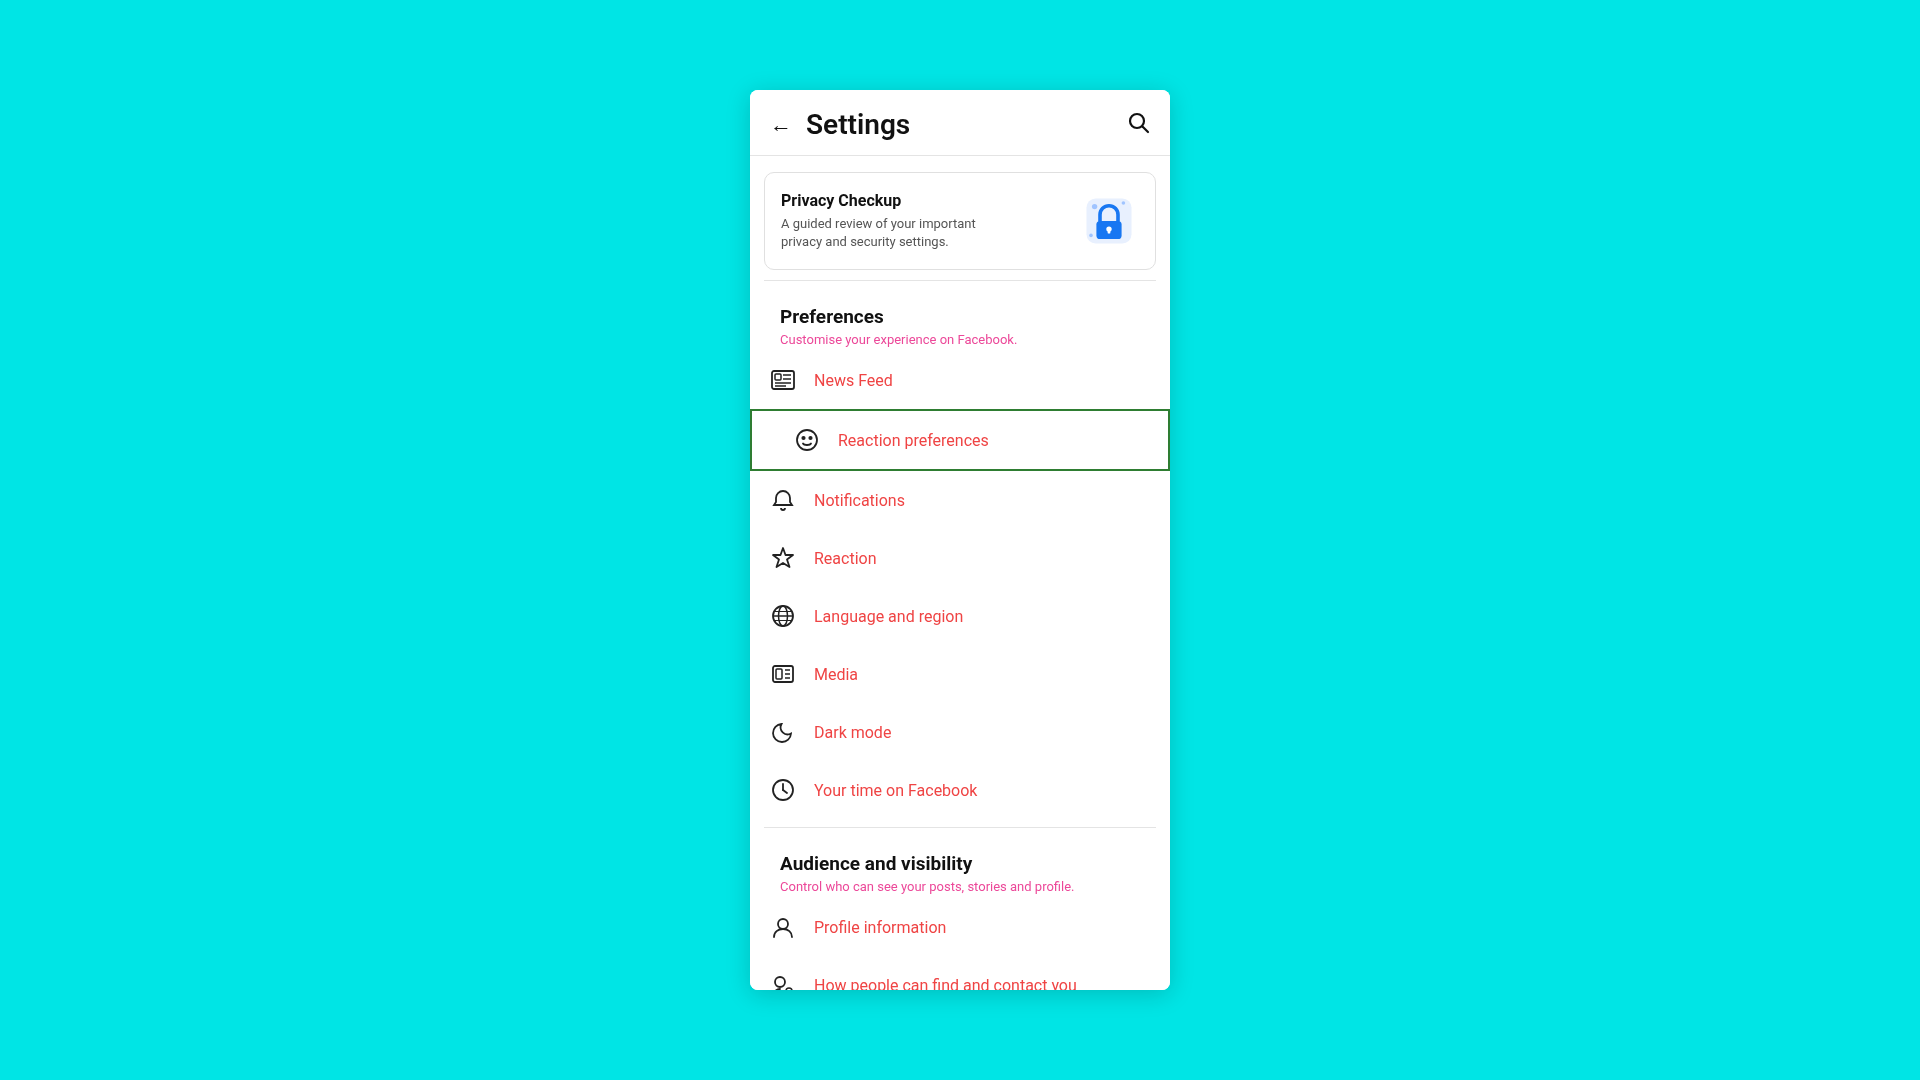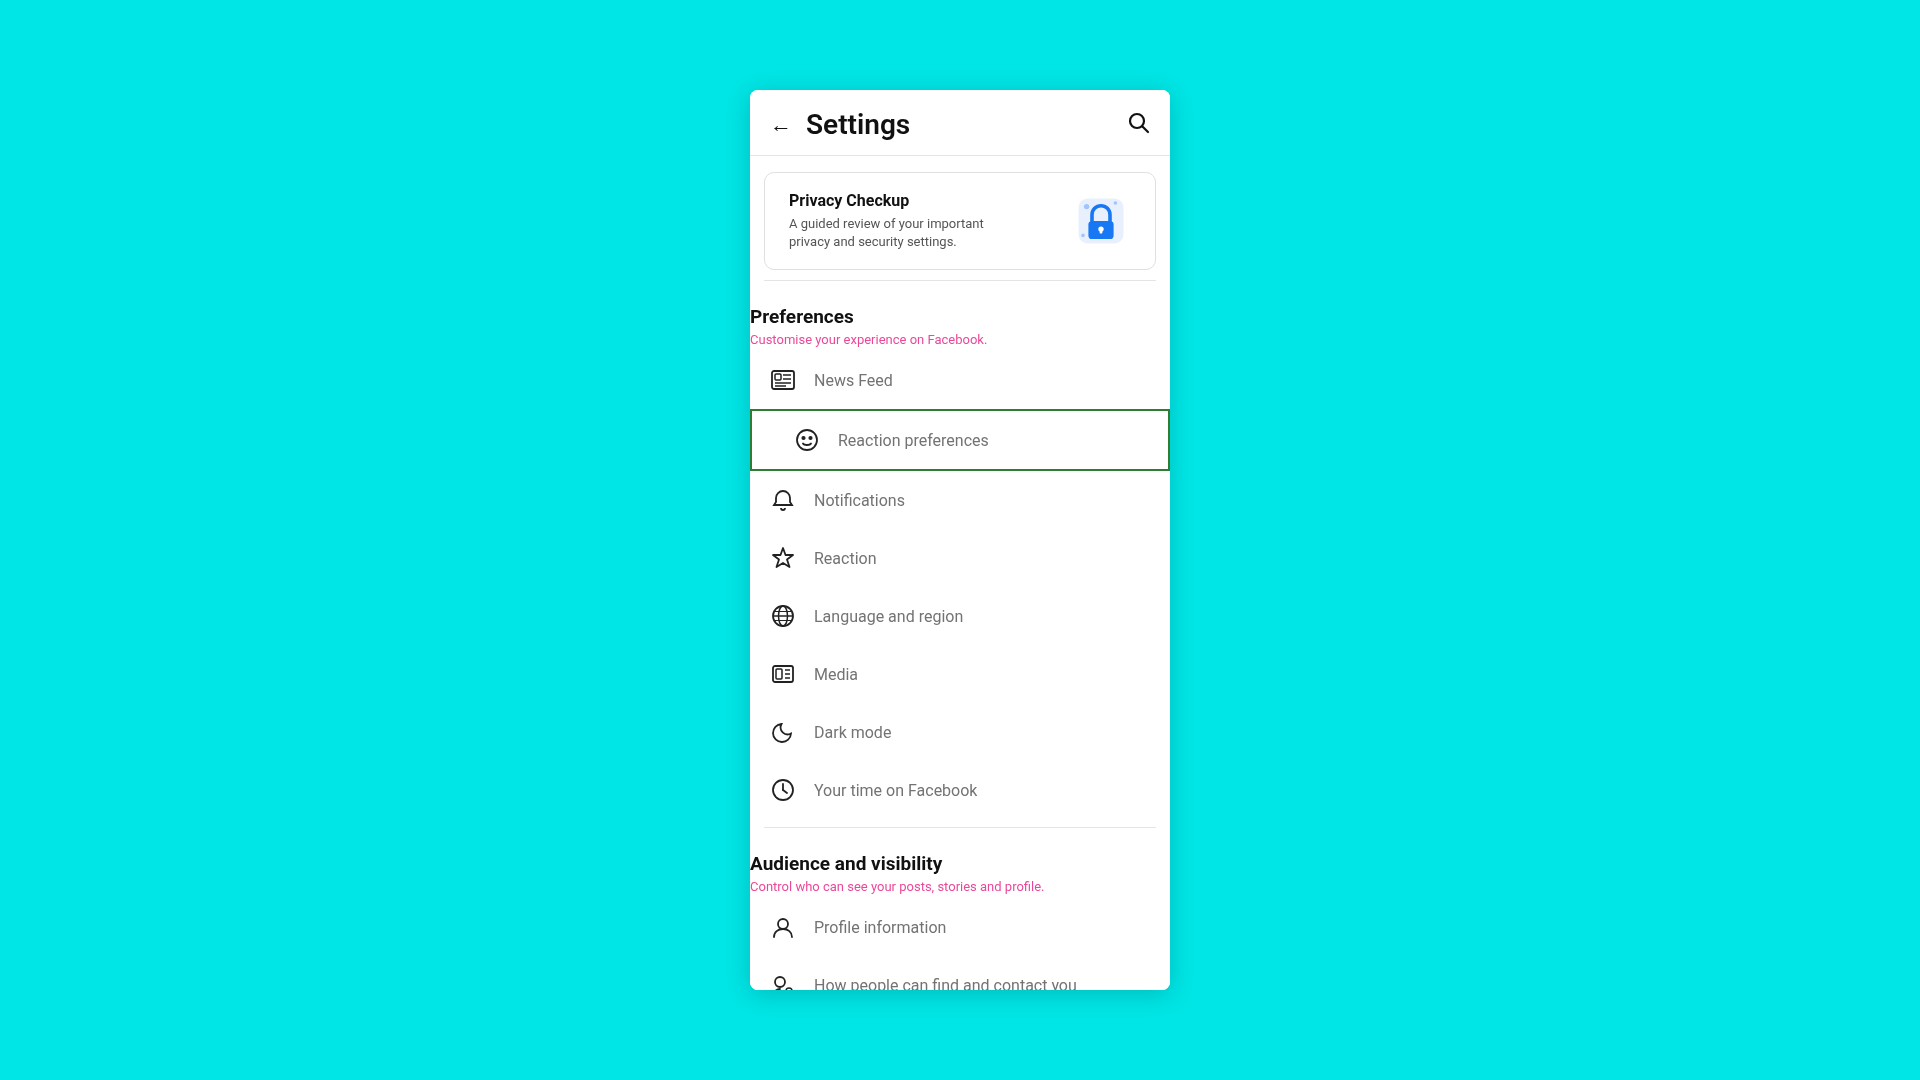--- a/index.html
+++ b/index.html
@@ -48,21 +48,21 @@
     }
     .content {
       flex: 1;
       overflow-y: auto;
       background: #fff;
     }
     .privacy-card {
       margin: 16px 14px 10px 14px;
       border: 1px solid #e0e0e0;
       border-radius: 10px;
-      padding: 18px 24px;
+      padding: 18px 16px;
       display: flex;
       align-items: center;
       justify-content: space-between;
       background: #fff;
     }
     .privacy-card-text h3 {
       font-size: 16px;
       font-weight: 700;
       color: #111;
       margin-bottom: 5px;
@@ -84,21 +84,21 @@
     .lock-svg {
       width: 54px;
       height: 54px;
     }
     .divider {
       height: 1px;
       background: #e4e4e4;
       margin: 8px 14px;
     }
     .section-header {
-      padding: 16px 18px 4px 0;
+      padding: 16px 18px 4px 30px;
     }
     .section-title {
       font-size: 19px;
       font-weight: 700;
       color: #111;
       margin-bottom: 4px;
     }
     .section-subtitle {
       font-size: 13px;
       color: #ec4899;
@@ -125,21 +125,21 @@
       margin-right: 16px;
       display: flex;
       align-items: center;
       justify-content: center;
       flex-shrink: 0;
       font-size: 20px;
       color: #222;
     }
     .menu-item-label {
       font-size: 16px;
-      color: #737373;
+      color: #ef4444;
       font-weight: 400;
     }
   </style>
 </head>
 <body>
 
 <div class="phone-panel">
 
   <div class="header">
     <div class="header-left">

